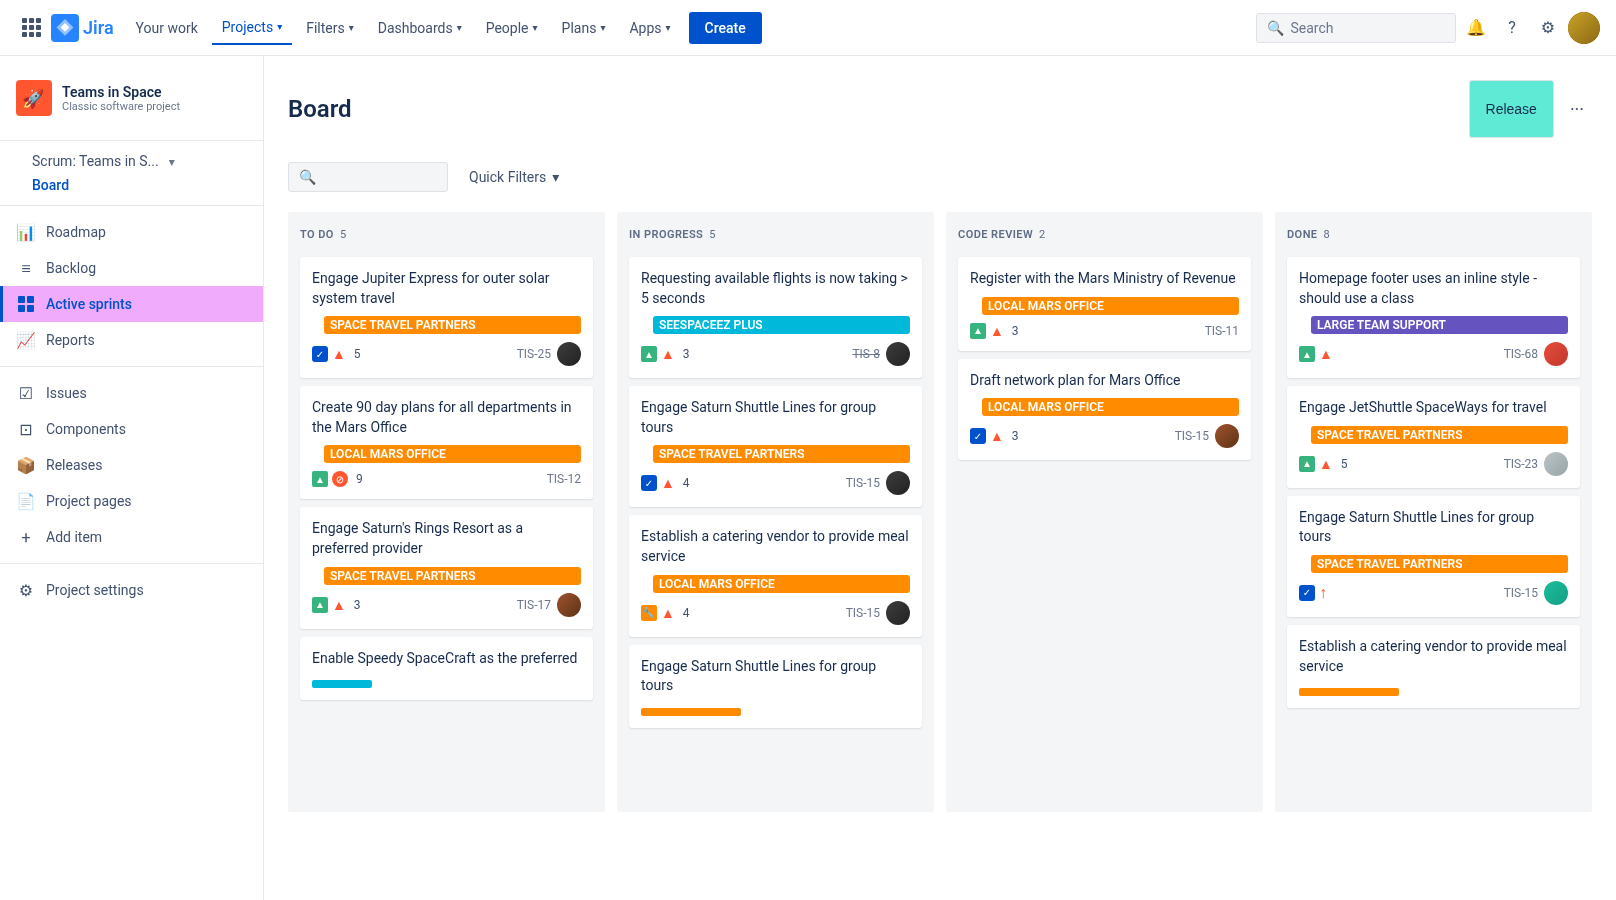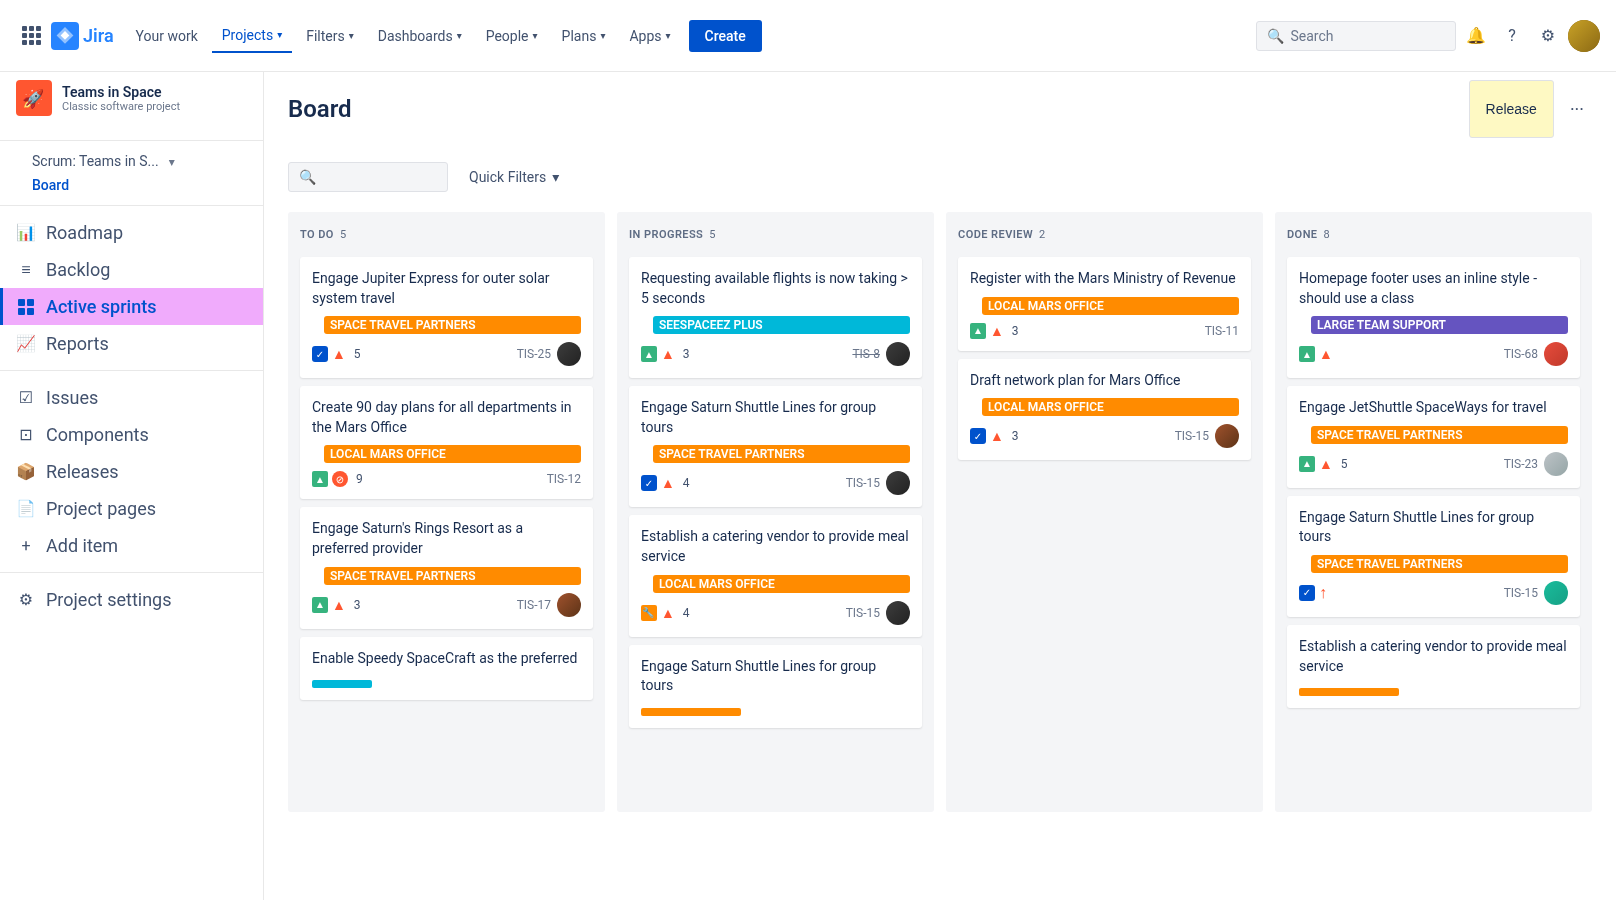--- a/index.html
+++ b/index.html
@@ -1,20 +1,20 @@
 <!DOCTYPE html>
 <html><head>
   <meta charset="utf-8">
   <style>
     * { box-sizing: border-box; margin: 0; padding: 0; }
     body { font-family: -apple-system, BlinkMacSystemFont, 'Segoe UI', Roboto, sans-serif; background: #fff; color: #172b4d; font-size: 14px; }
 
     
     .topnav {
-      display: flex; align-items: center; height: 72px;
+      display: flex; align-items: center; height: 56px;
       background: #fff; border-bottom: 1px solid #e8e8e8;
       padding: 0 16px; gap: 4px; position: fixed; top: 0; left: 0; right: 0; z-index: 100;
     }
     .topnav-grid { display: flex; align-items: center; gap: 2px; cursor: pointer; padding: 6px; border-radius: 4px; }
     .grid-icon { display: grid; grid-template-columns: repeat(3,5px); gap: 2px; }
     .grid-dot { width: 5px; height: 5px; background: #42526e; border-radius: 1px; }
     .logo { display: flex; align-items: center; gap: 4px; margin-right: 8px; cursor: pointer; }
     .logo-icon { width: 28px; height: 28px; background: #2684ff; border-radius: 4px; display: flex; align-items: center; justify-content: center; color: white; font-weight: bold; font-size: 16px; }
     .logo-text { color: #2684ff; font-weight: 600; font-size: 18px; }
     .nav-item { padding: 8px 10px; border-radius: 3px; cursor: pointer; color: #42526e; font-size: 14px; display: flex; align-items: center; gap: 4px; white-space: nowrap; }
@@ -36,32 +36,32 @@
     .sidebar { width: 264px; min-width: 264px; background: #fff; border-right: 1px solid #e8e8e8; overflow-y: auto; padding: 16px 0; }
     .project-header { padding: 8px 16px 16px; display: flex; align-items: center; gap: 10px; }
     .project-icon { width: 36px; height: 36px; border-radius: 4px; background: #ff5630; display: flex; align-items: center; justify-content: center; font-size: 18px; }
     .project-info { flex: 1; }
     .project-name { font-weight: 600; font-size: 14px; color: #172b4d; }
     .project-type { font-size: 11px; color: #6b778c; }
     .sidebar-divider { height: 1px; background: #e8e8e8; margin: 8px 0; }
     .sidebar-item { display: flex; align-items: center; gap: 10px; padding: 8px 16px; cursor: pointer; color: #42526e; border-radius: 0; }
     .sidebar-item.active { background: #f0abfc; color: #0052cc; font-weight: 500; border-left: 3px solid #0052cc; padding-left: 13px; }
     .sidebar-item-icon { width: 20px; height: 20px; display: flex; align-items: center; justify-content: center; font-size: 16px; flex-shrink: 0; }
-    .sidebar-item-label { font-size: 18px; }
+    .sidebar-item-label { font-size: 14px; }
     .sidebar-sub { display: flex; align-items: flex-end; gap: 10px; padding: 4px 16px 4px 32px; cursor: pointer; color: #42526e; }
     .sidebar-sub.active { color: #0052cc; font-weight: 500; }
     .sidebar-sub-label { font-size: 14px; }
     .chevron-icon { font-size: 12px; color: #6b778c; }
 
     
     .main { flex: 1; overflow-y: auto; padding: 24px 24px 0; background: #fff; }
     .board-header { display: flex; align-items: center; justify-content: space-between; margin-bottom: 24px; }
     .board-title { font-size: 24px; font-weight: 600; color: #172b4d; }
     .board-header-actions { display: flex; align-items: center; gap: 8px; }
-    .release-btn { border: 1px solid #dfe1e6; background: #fef9c3; padding: 20px 16px; border-radius: 3px; cursor: pointer; font-size: 14px; color: #172b4d; font-weight: 500; }
+    .release-btn { border: 1px solid #dfe1e6; background: #5eead4; padding: 20px 16px; border-radius: 3px; cursor: pointer; font-size: 14px; color: #172b4d; font-weight: 500; }
     .more-btn { padding: 6px 8px; border-radius: 3px; cursor: pointer; color: #42526e; font-size: 18px; }
 
     
     .filter-bar { display: flex; align-items: center; gap: 8px; margin-bottom: 20px; }
     .filter-search { display: flex; align-items: center; border: 1px solid #dfe1e6; border-radius: 3px; padding: 6px 10px; gap: 6px; width: 160px; background: #f4f5f7; cursor: text; }
     .quick-filters-btn { display: flex; align-items: center; gap: 6px; padding: 6px 12px; border: 1px solid transparent; border-radius: 3px; cursor: pointer; color: #42526e; font-size: 14px; }
 
     
     .board-columns { display: flex; gap: 12px; min-height: 600px; }
     .column { flex: 1; min-width: 0; background: #f4f5f7; border-radius: 3px; padding: 12px; display: flex; flex-direction: column; gap: 8px; }

